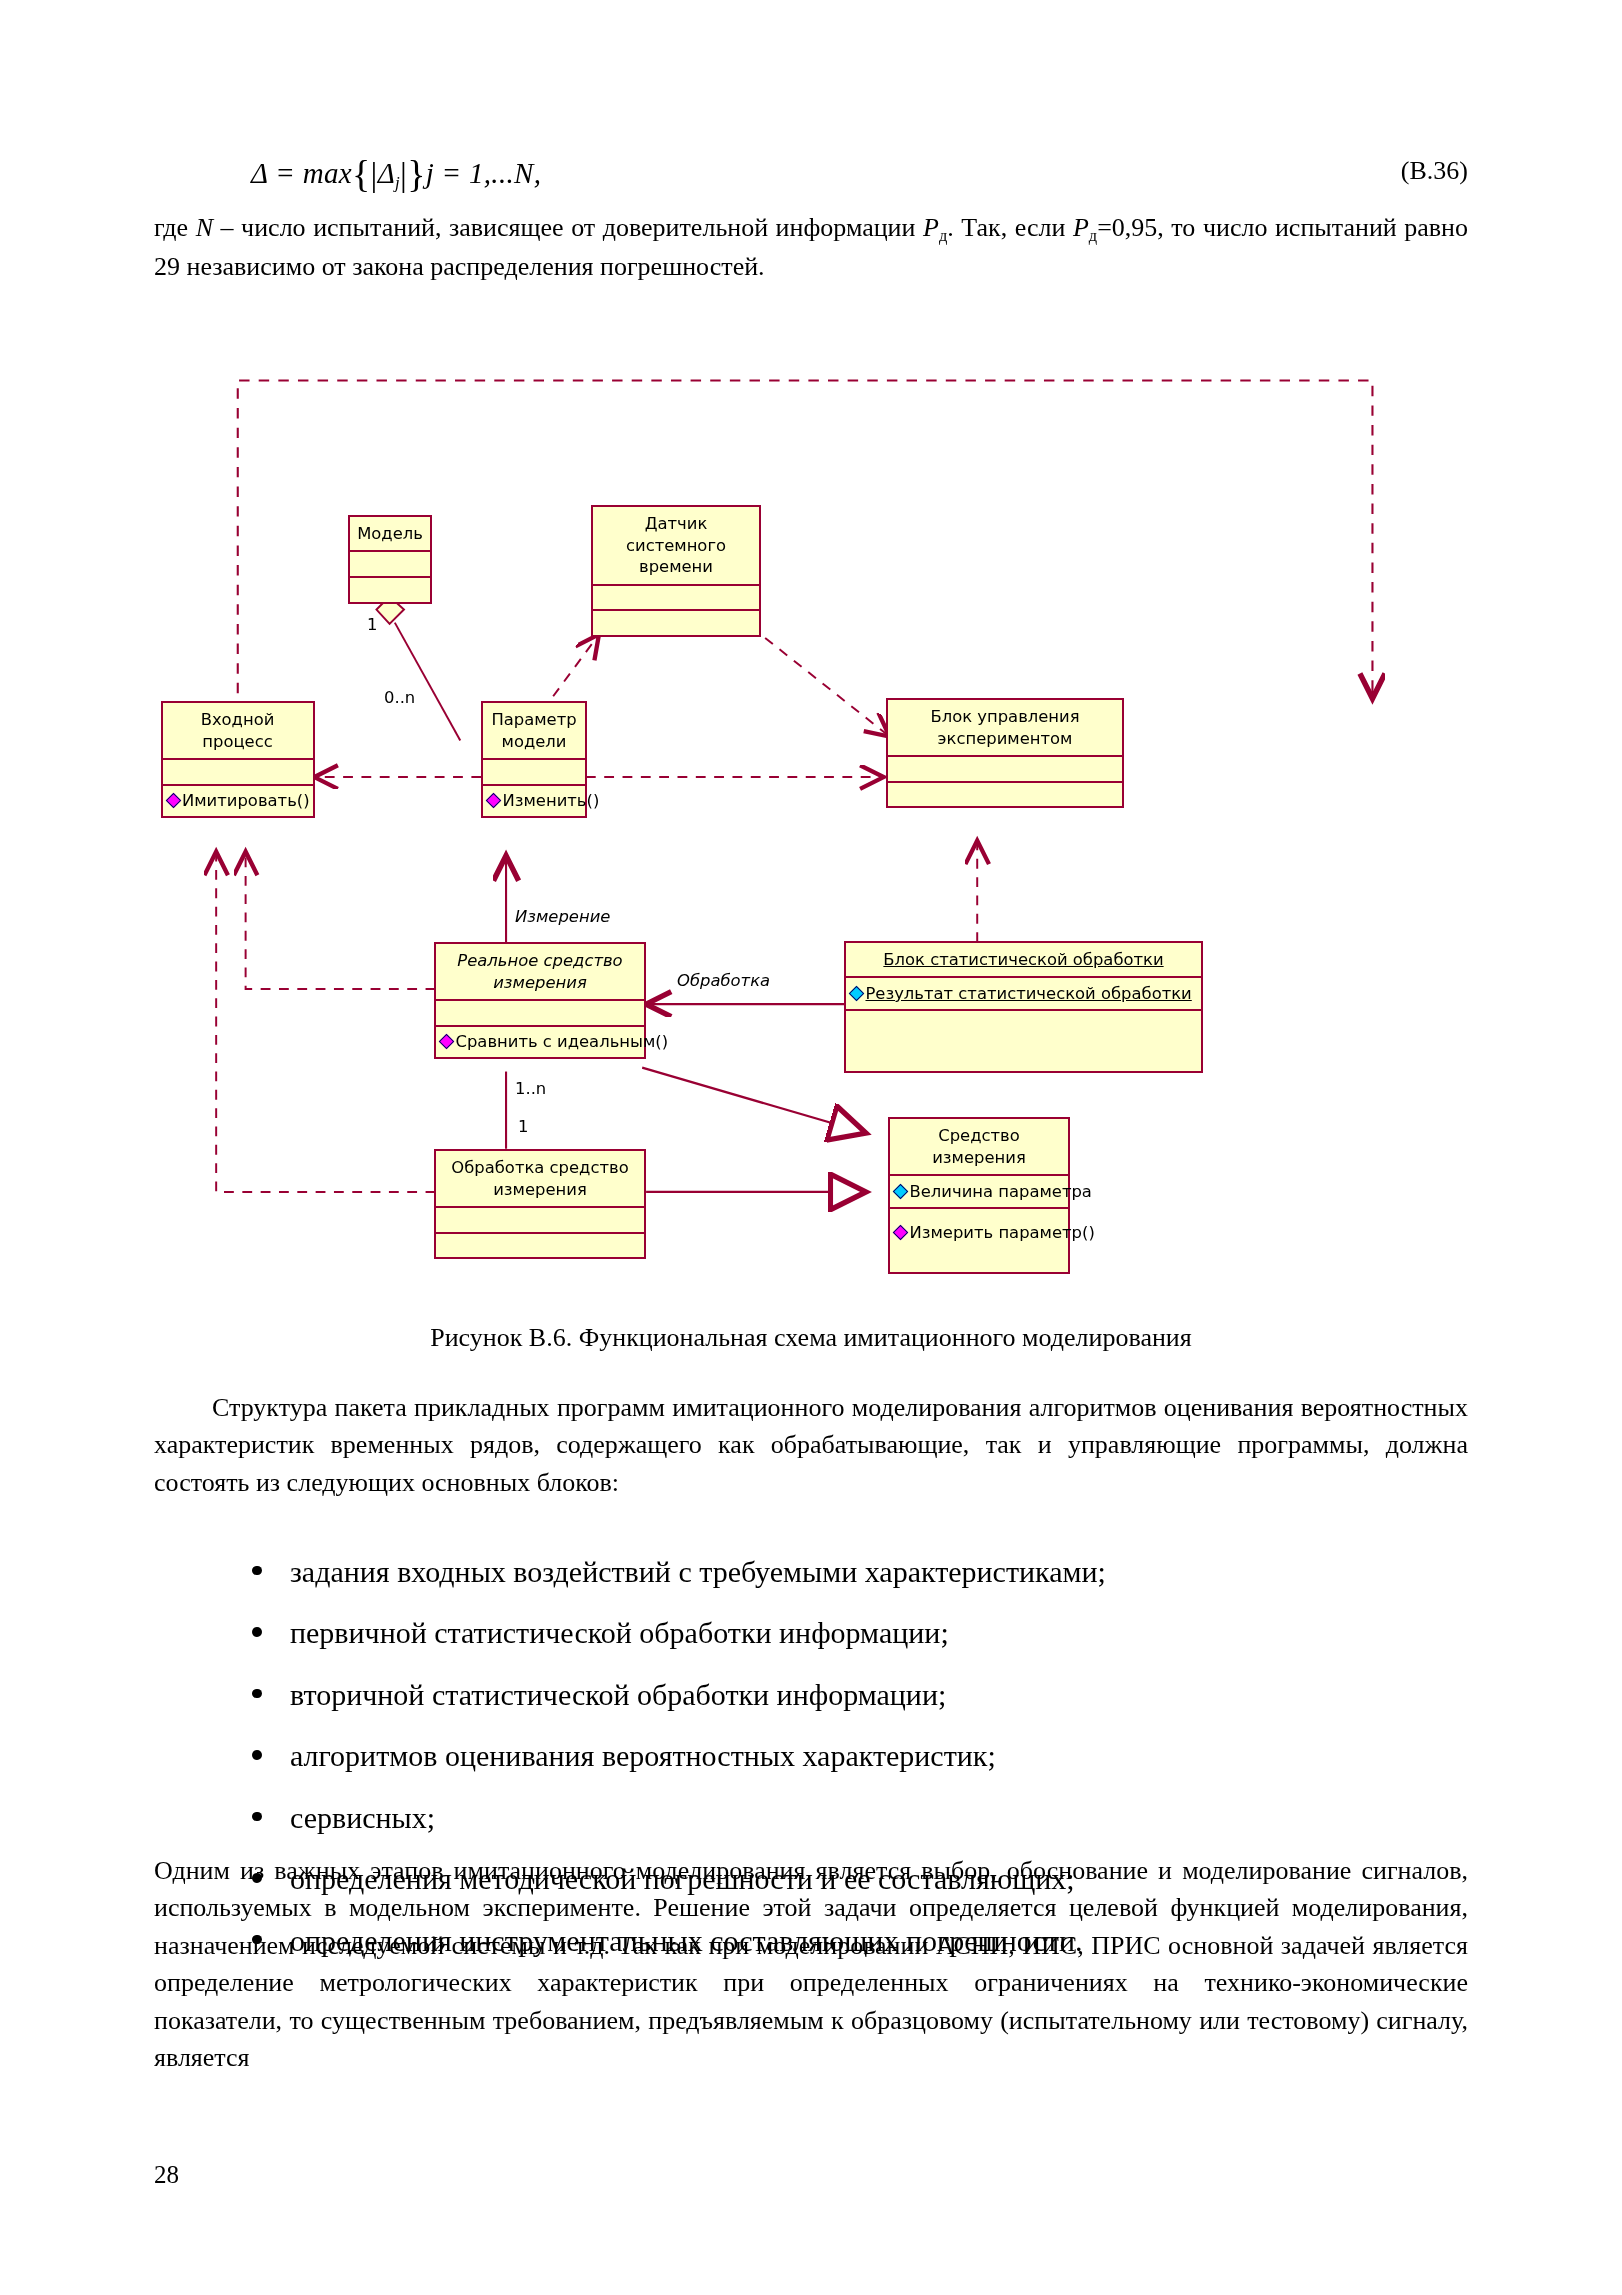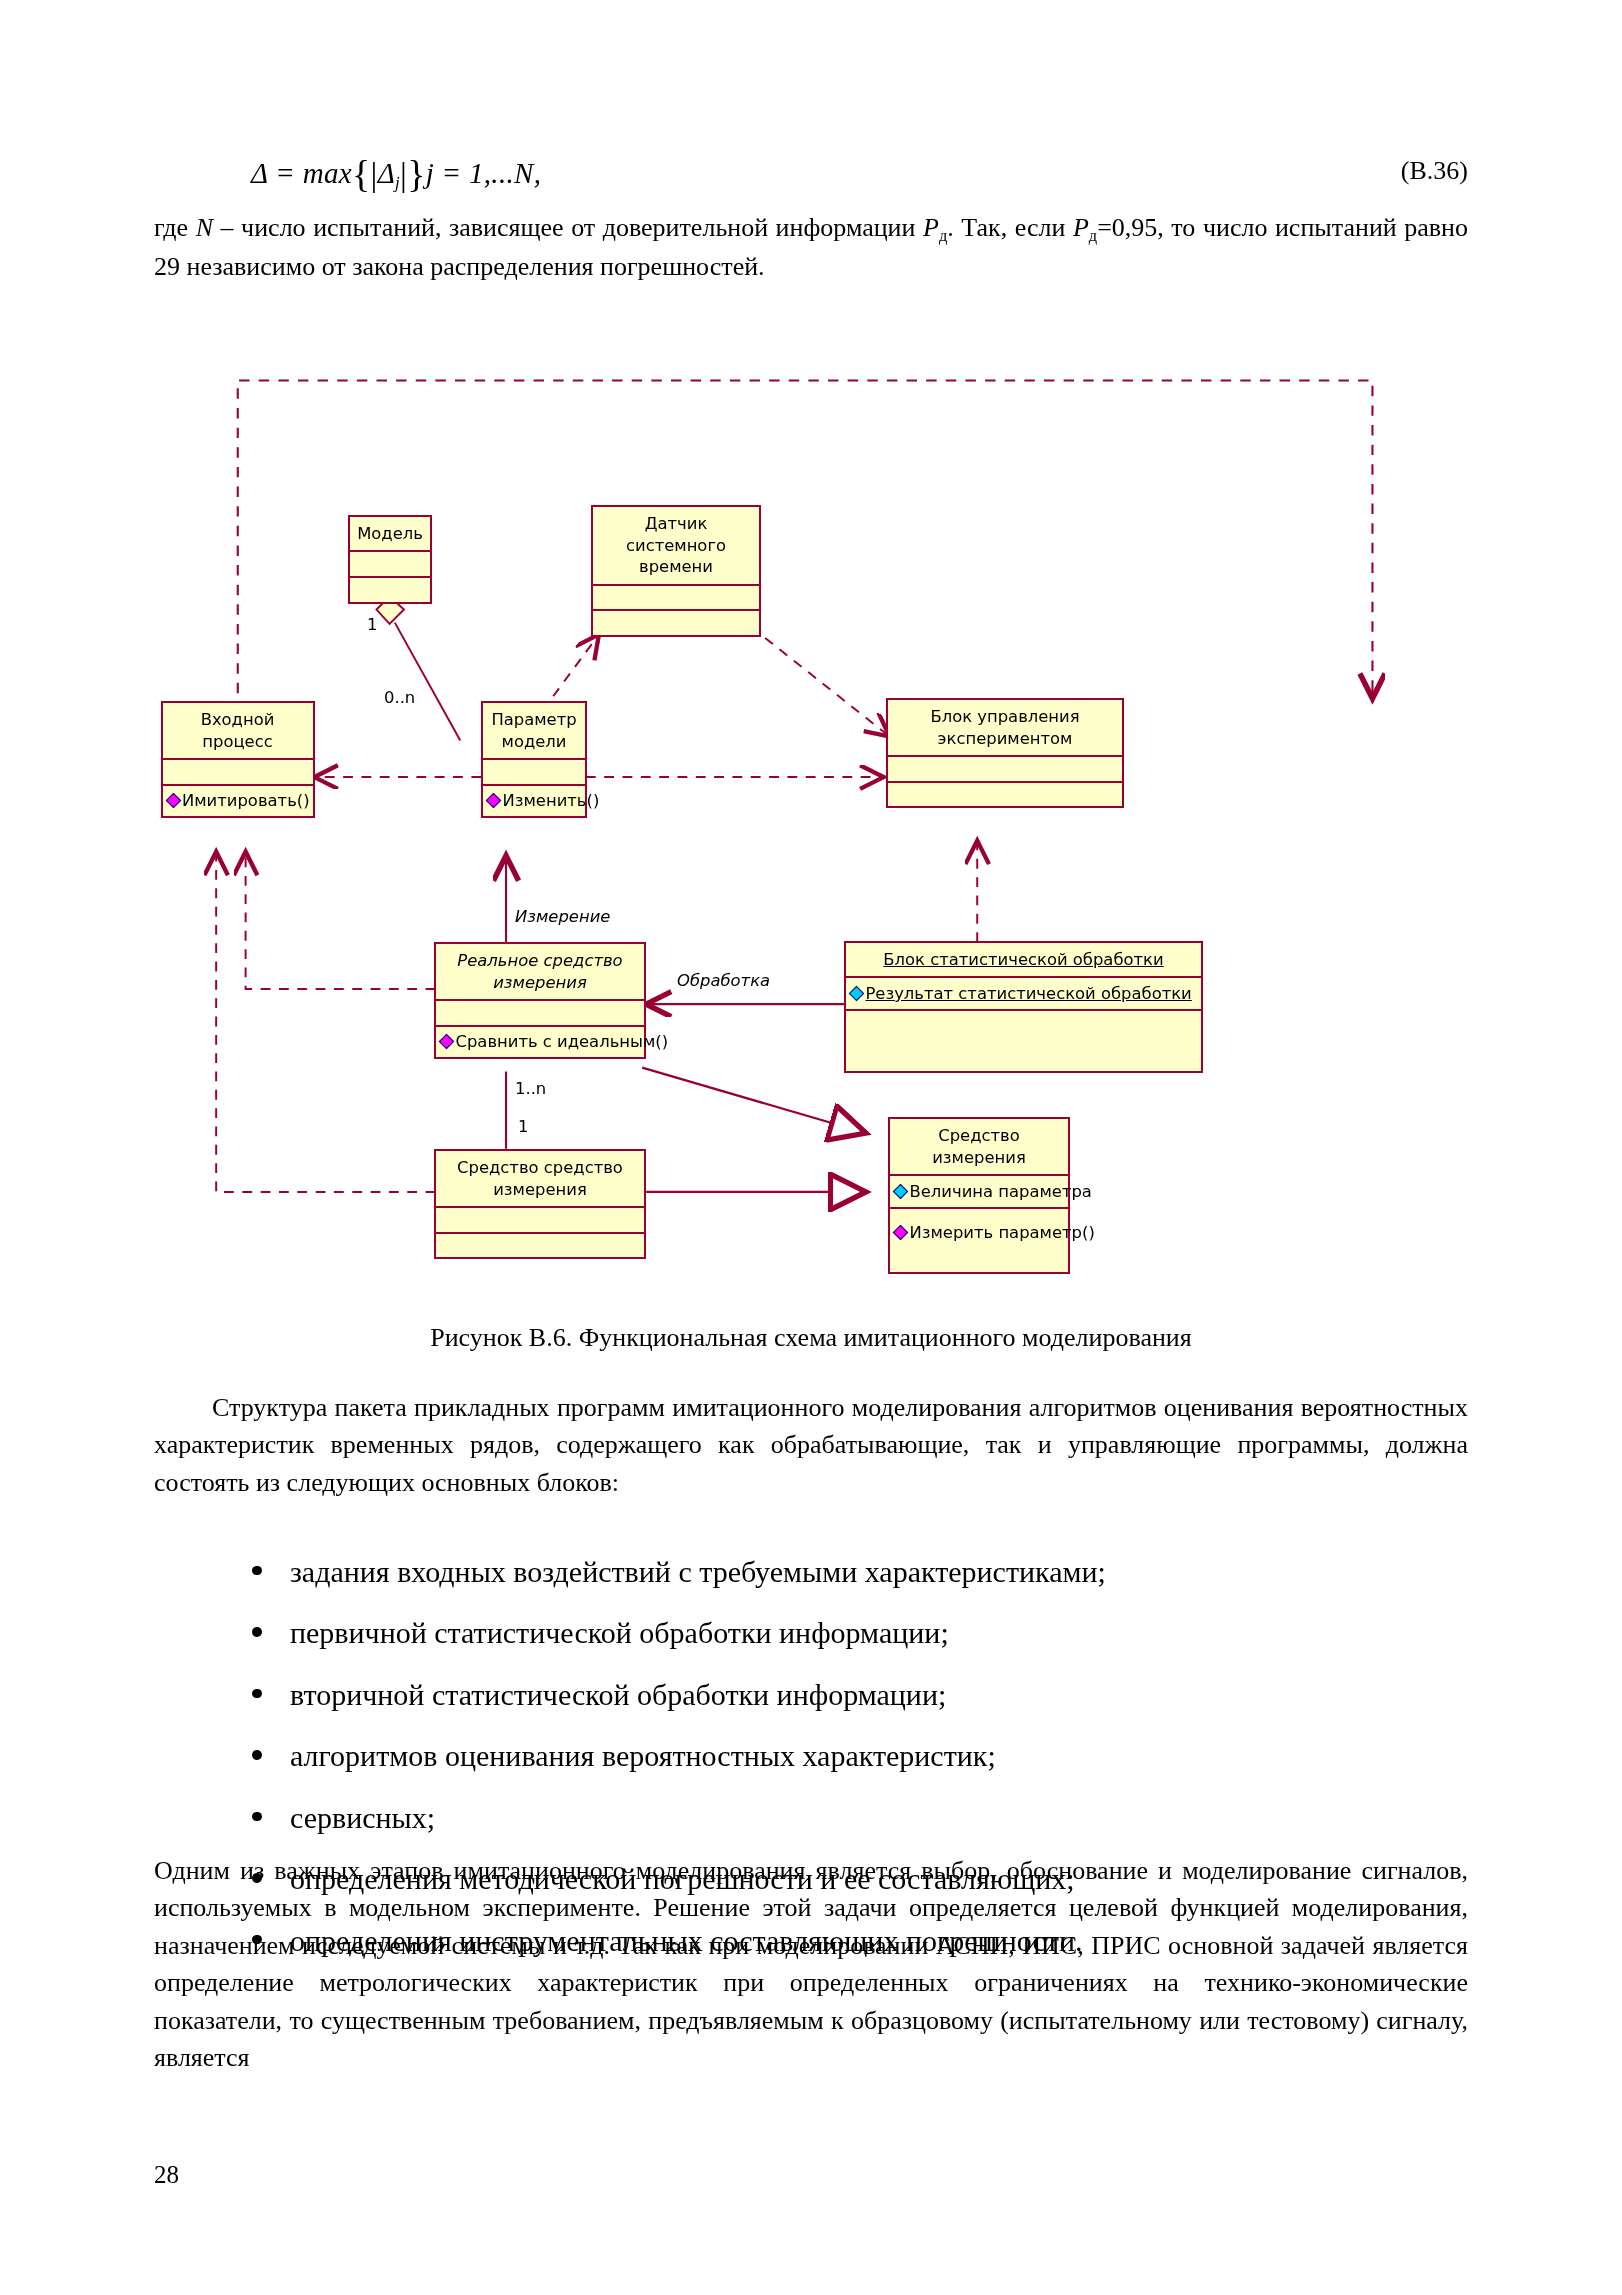--- a/index.html
+++ b/index.html
@@ -269,21 +269,21 @@
         <div class="mem">
             <span class="mrk attr"></span>
             <span>Результат статистической обработки</span>
           </div>
       </div>
       <div class="sep"></div>
       <div class="ops" style="min-height:51px;"></div>
     </div>
 
     <div class="cls" style="left:280px; top:783px; width:212px;">
-      <div class="name" style="white-space:pre-line;">Средство средство
+      <div class="name" style="white-space:pre-line;">Обработка средство
 измерения</div>
       <div class="sep"></div>
       <div class="attrs"></div>
       <div class="sep"></div>
       <div class="ops"></div>
     </div>
 
     <div class="cls" style="left:734px; top:751px; width:182px;">
       <div class="name">Средство измерения</div>
       <div class="sep"></div>

